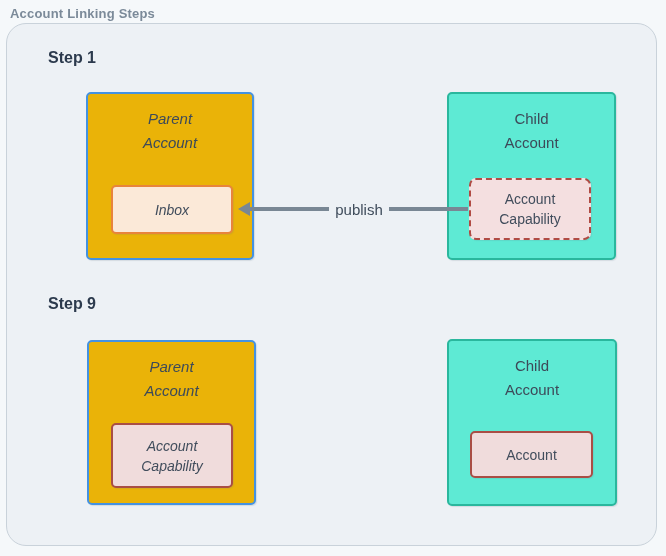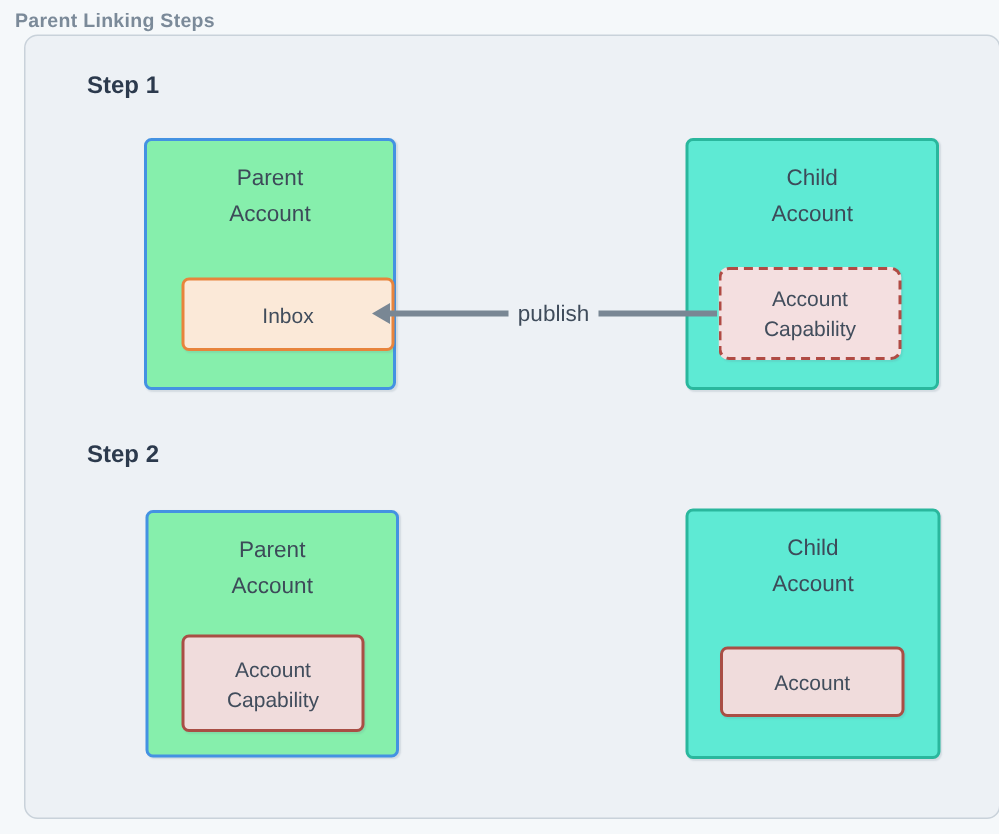--- a/index.html
+++ b/index.html
@@ -11,65 +11,65 @@
   }
   .stage { position:relative; width:666px; height:556px; }
 
   .diagram-title {
     position:absolute; left:10px; top:6px;
     font-size:13px; font-weight:600; color:#7b8a99;
     letter-spacing:.2px;
   }
 
   .container {
-    position:absolute; left:16px; top:23px;
+    position:absolute; left:6px; top:23px;
     width:651px; height:523px;
     background:#edf1f5;
     border:1.5px solid #c9d2da;
-    border-radius:9px;
+    border-radius:20px;
   }
 
   .step-label {
     position:absolute;
     font-size:16px; font-weight:bold; color:#2c3a4d;
   }
   .step-label.s1 { left:41px; top:25px; }
   .step-label.s2 { left:41px; top:271px; }
 
   .node {
     position:absolute;
     border-radius:5px;
     text-align:center;
     padding-top:13px;
     box-shadow:1px 1px 1px rgba(100,120,140,.18);
   }
   .node .node-title {
     font-size:15px; color:#3d4a59; line-height:24px; font-weight:500;
   }
-  .node--parent { background:#86efac; border:2px solid #4492e2; }
+  .node--parent { background:#eab308; border:2px solid #4492e2;font-style:italic; }
   .node--child  { background:#5eead4; border:2px solid #2ab79d; }
 
   .n-s1-parent { left:79px;  top:68px;  width:168px; height:168px; }
   .n-s1-child  { left:440px; top:68px;  width:169px; height:168px; }
   .n-s2-parent { left:80px;  top:316px; width:169px; height:165px; }
   .n-s2-child  { left:440px; top:315px; width:170px; height:167px; }
 
   .inner {
     position:absolute;
     display:flex; flex-direction:column;
     align-items:center; justify-content:center;
     border-radius:5px;
     font-size:14px; color:#414d5c; line-height:20px; font-weight:500;
     box-shadow:1px 1px 1px rgba(100,120,140,.15);
   }
   .inner--orange     { background:#fbe9d8; border:2px solid #e8843c; }
   .inner--dashed-red { background:#f4dfe0; border:2px dashed #b04b44; border-radius:7px; }
   .inner--red        { background:#f0dcdc; border:2px solid #a94e45; }
 
-  .i-s1-inbox      { left:23px; top:91px; width:142px; height:49px; }
+  .i-s1-inbox      { left:23px; top:91px; width:122px; height:49px; }
   .i-s1-capability { left:20px; top:84px; width:122px; height:62px; }
   .i-s2-capability { left:22px; top:81px; width:122px; height:65px; }
   .i-s2-account    { left:21px; top:90px; width:123px; height:47px; }
 
   .arrow {
     position:absolute; display:flex; align-items:center;
     height:18px; z-index:5;
   }
   .arrow-s1 { left:231px; top:176px; width:230px; }
   .arrow-s2 { left:230px; top:422px; width:229px; }
@@ -87,21 +87,21 @@
     width:0; height:0; border-style:solid;
     border-width:7px 0 7px 12px;
     border-color:transparent transparent transparent #798794;
   }
 </style>
 </head>
 <body>
 
 <div class="stage">
 
-  <div class="diagram-title">Parent Linking Steps</div>
+  <div class="diagram-title">Account Linking Steps</div>
 
   <div class="container">
 
     <div class="step-label s1">Step 1</div>
 
     <div class="node node--parent n-s1-parent">
       <div class="node-title">Parent</div>
       <div class="node-title">Account</div>
       <div class="inner inner--orange i-s1-inbox">
         <span>Inbox</span>
@@ -117,21 +117,21 @@
       </div>
     </div>
 
     <div class="arrow arrow-s1">
       <span class="arrow__head--left"></span>
       <span class="arrow__line"></span>
       <span class="arrow__label">publish</span>
       <span class="arrow__line"></span>
     </div>
 
-    <div class="step-label s2">Step 2</div>
+    <div class="step-label s2">Step 9</div>
 
     <div class="node node--parent n-s2-parent">
       <div class="node-title">Parent</div>
       <div class="node-title">Account</div>
       <div class="inner inner--red i-s2-capability">
         <span>Account</span>
         <span>Capability</span>
       </div>
     </div>
 

